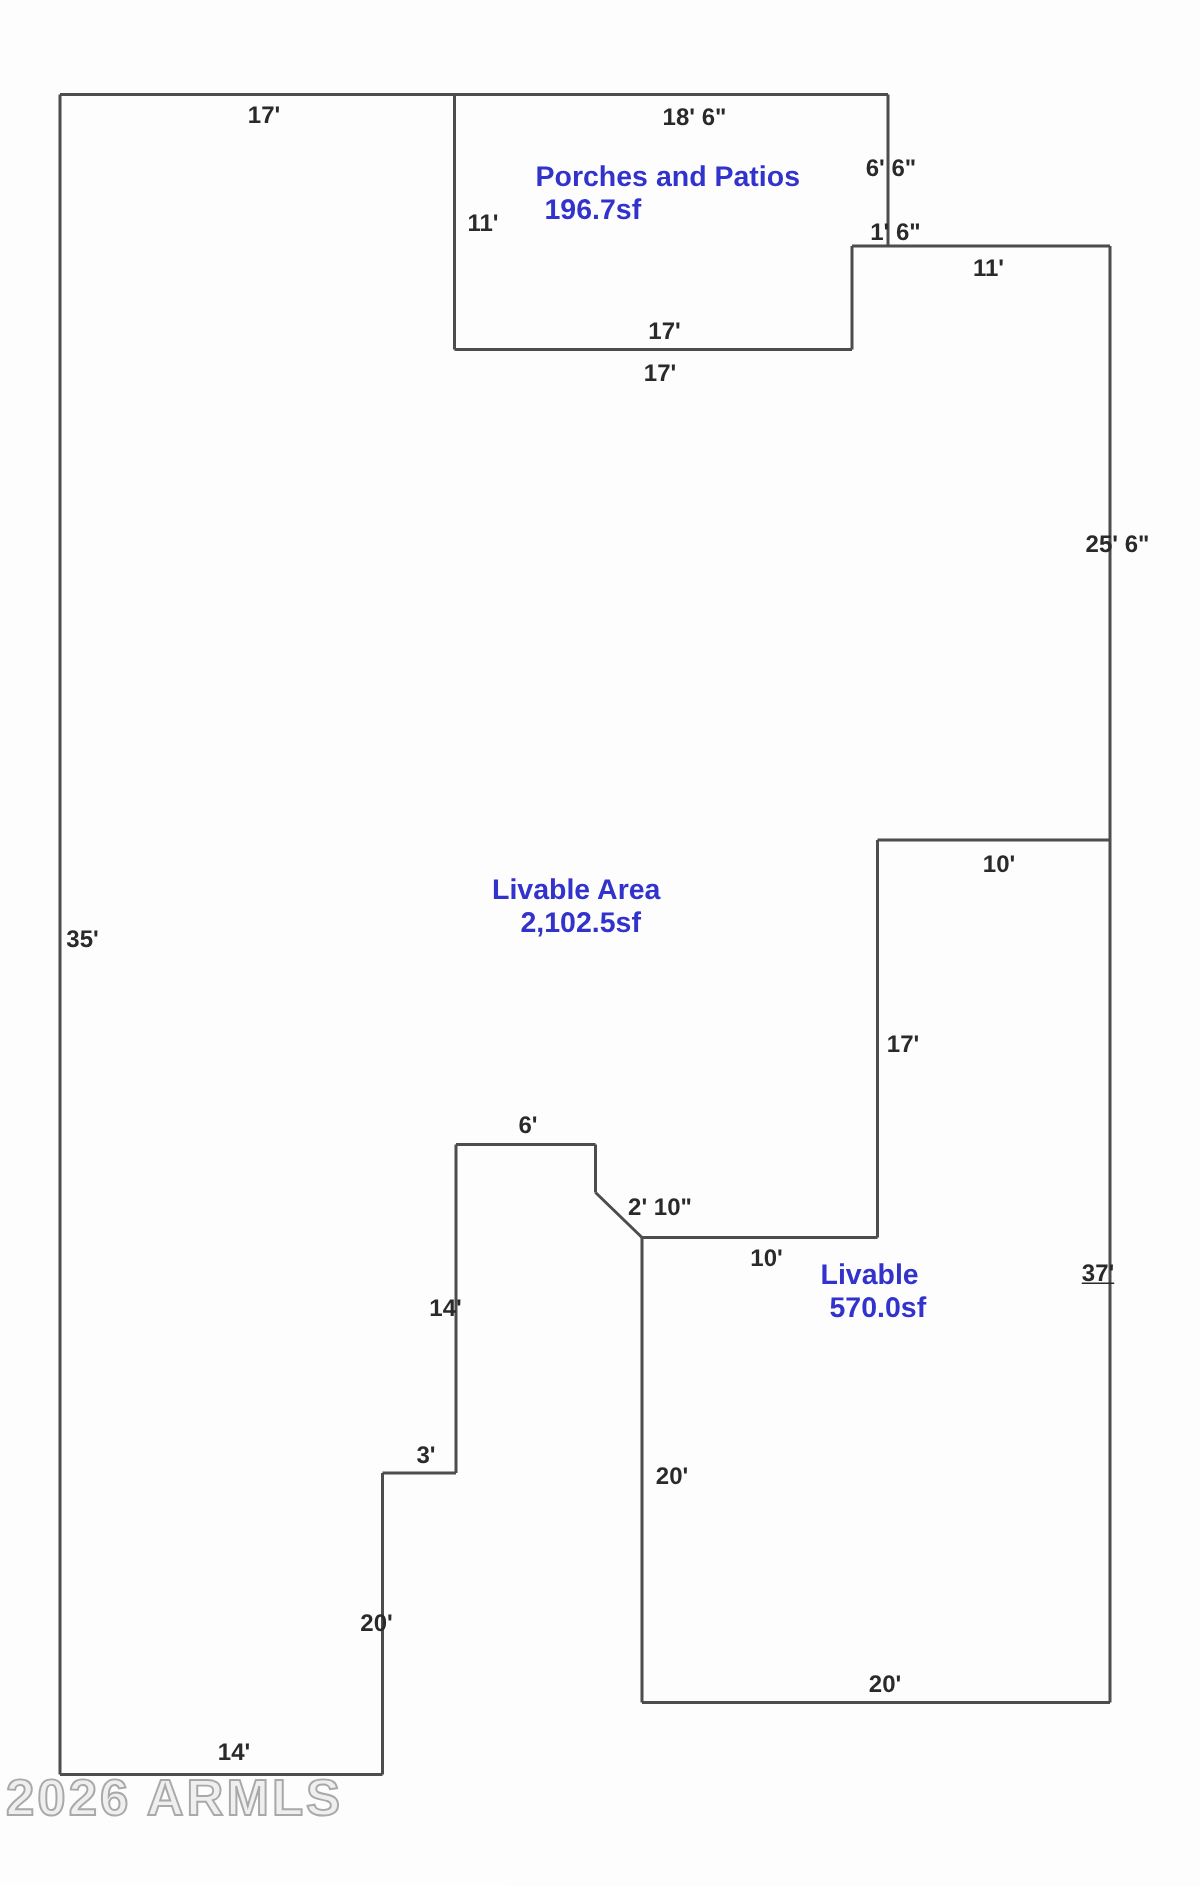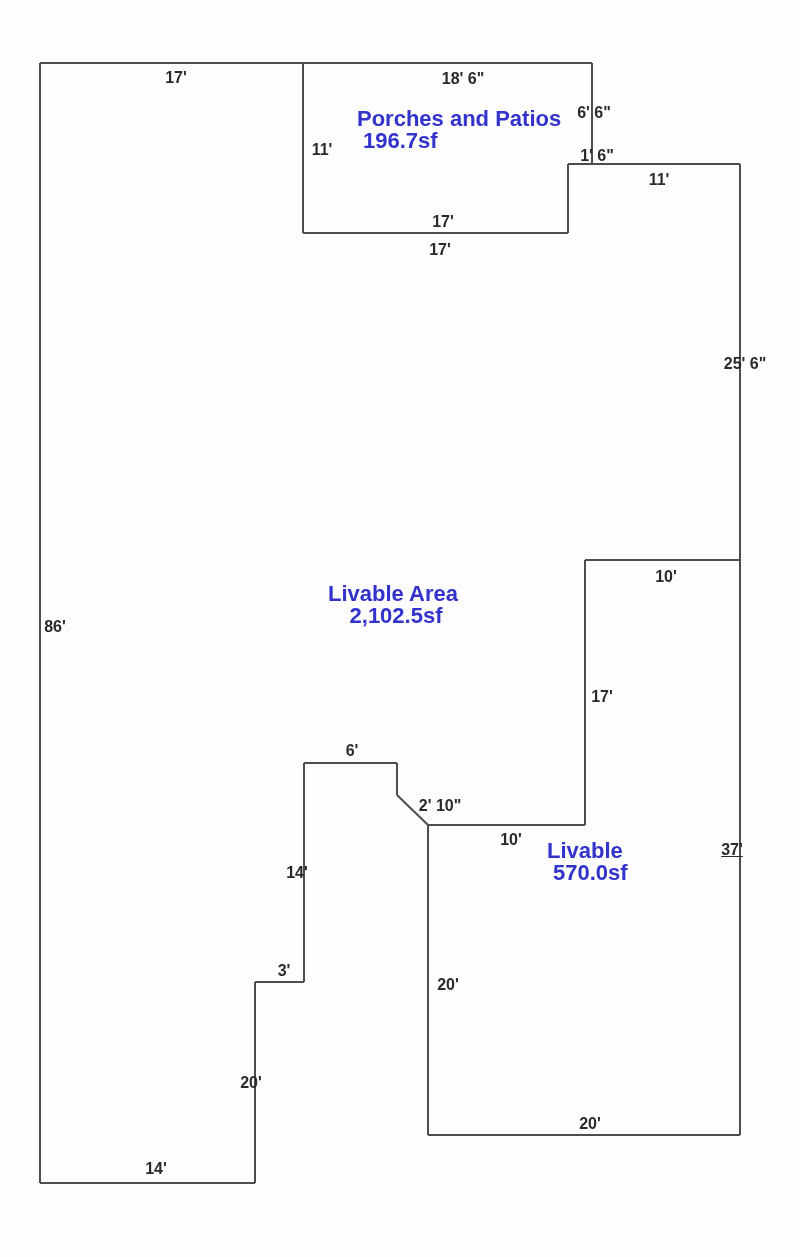--- a/index.html
+++ b/index.html
@@ -24,21 +24,21 @@
     position: absolute;
     transform: translate(-50%, -50%);
     font-size: 16px;
     font-weight: bold;
     color: #2a2a2a;
     white-space: nowrap;
     line-height: 1;
   }
   .area-label {
     position: absolute;
-    font-size: 22px;
+    font-size: 19px;
     font-weight: bold;
     color: #3232cc;
     line-height: 22px;
     white-space: nowrap;
   }
   .area-label .size-line {
     margin-left: 6px;
   }
   .watermark {
     position: absolute;
@@ -84,21 +84,21 @@
 
   <div class="dim" style="left:176px; top:78px;">17'</div>
   <div class="dim" style="left:463px; top:79px;">18' 6"</div>
   <div class="dim" style="left:594px; top:113px;">6' 6"</div>
   <div class="dim" style="left:597px; top:156px;">1' 6"</div>
   <div class="dim" style="left:659px; top:180px;">11'</div>
   <div class="dim" style="left:322px; top:150px;">11'</div>
   <div class="dim" style="left:443px; top:222px;">17'</div>
   <div class="dim" style="left:440px; top:250px;">17'</div>
   <div class="dim" style="left:745px; top:364px;">25' 6"</div>
-  <div class="dim" style="left:55px;  top:627px;">86'</div>
+  <div class="dim" style="left:55px;  top:627px;">35'</div>
   <div class="dim" style="left:666px; top:577px;">10'</div>
   <div class="dim" style="left:602px; top:697px;">17'</div>
   <div class="dim" style="left:352px; top:751px;">6'</div>
   <div class="dim" style="left:440px; top:806px;">2' 10"</div>
   <div class="dim" style="left:511px; top:840px;">10'</div>
   <div class="dim" style="left:732px; top:850px;text-decoration:underline;">37'</div>
   <div class="dim" style="left:297px; top:873px;">14'</div>
   <div class="dim" style="left:284px; top:971px;">3'</div>
   <div class="dim" style="left:448px; top:985px;">20'</div>
   <div class="dim" style="left:251px; top:1083px;">20'</div>
@@ -113,14 +113,15 @@
   <div class="area-label" style="left:328px; top:583px;text-align:center;">
     <div>Livable Area</div>
     <div class="size-line">2,102.5sf</div>
   </div>
 
   <div class="area-label" style="left:547px; top:840px;">
     <div>Livable</div>
     <div class="size-line">570.0sf</div>
   </div>
 
+  <div class="watermark">2026 ARMLS</div>
 
 </div>
 
 </body></html>

